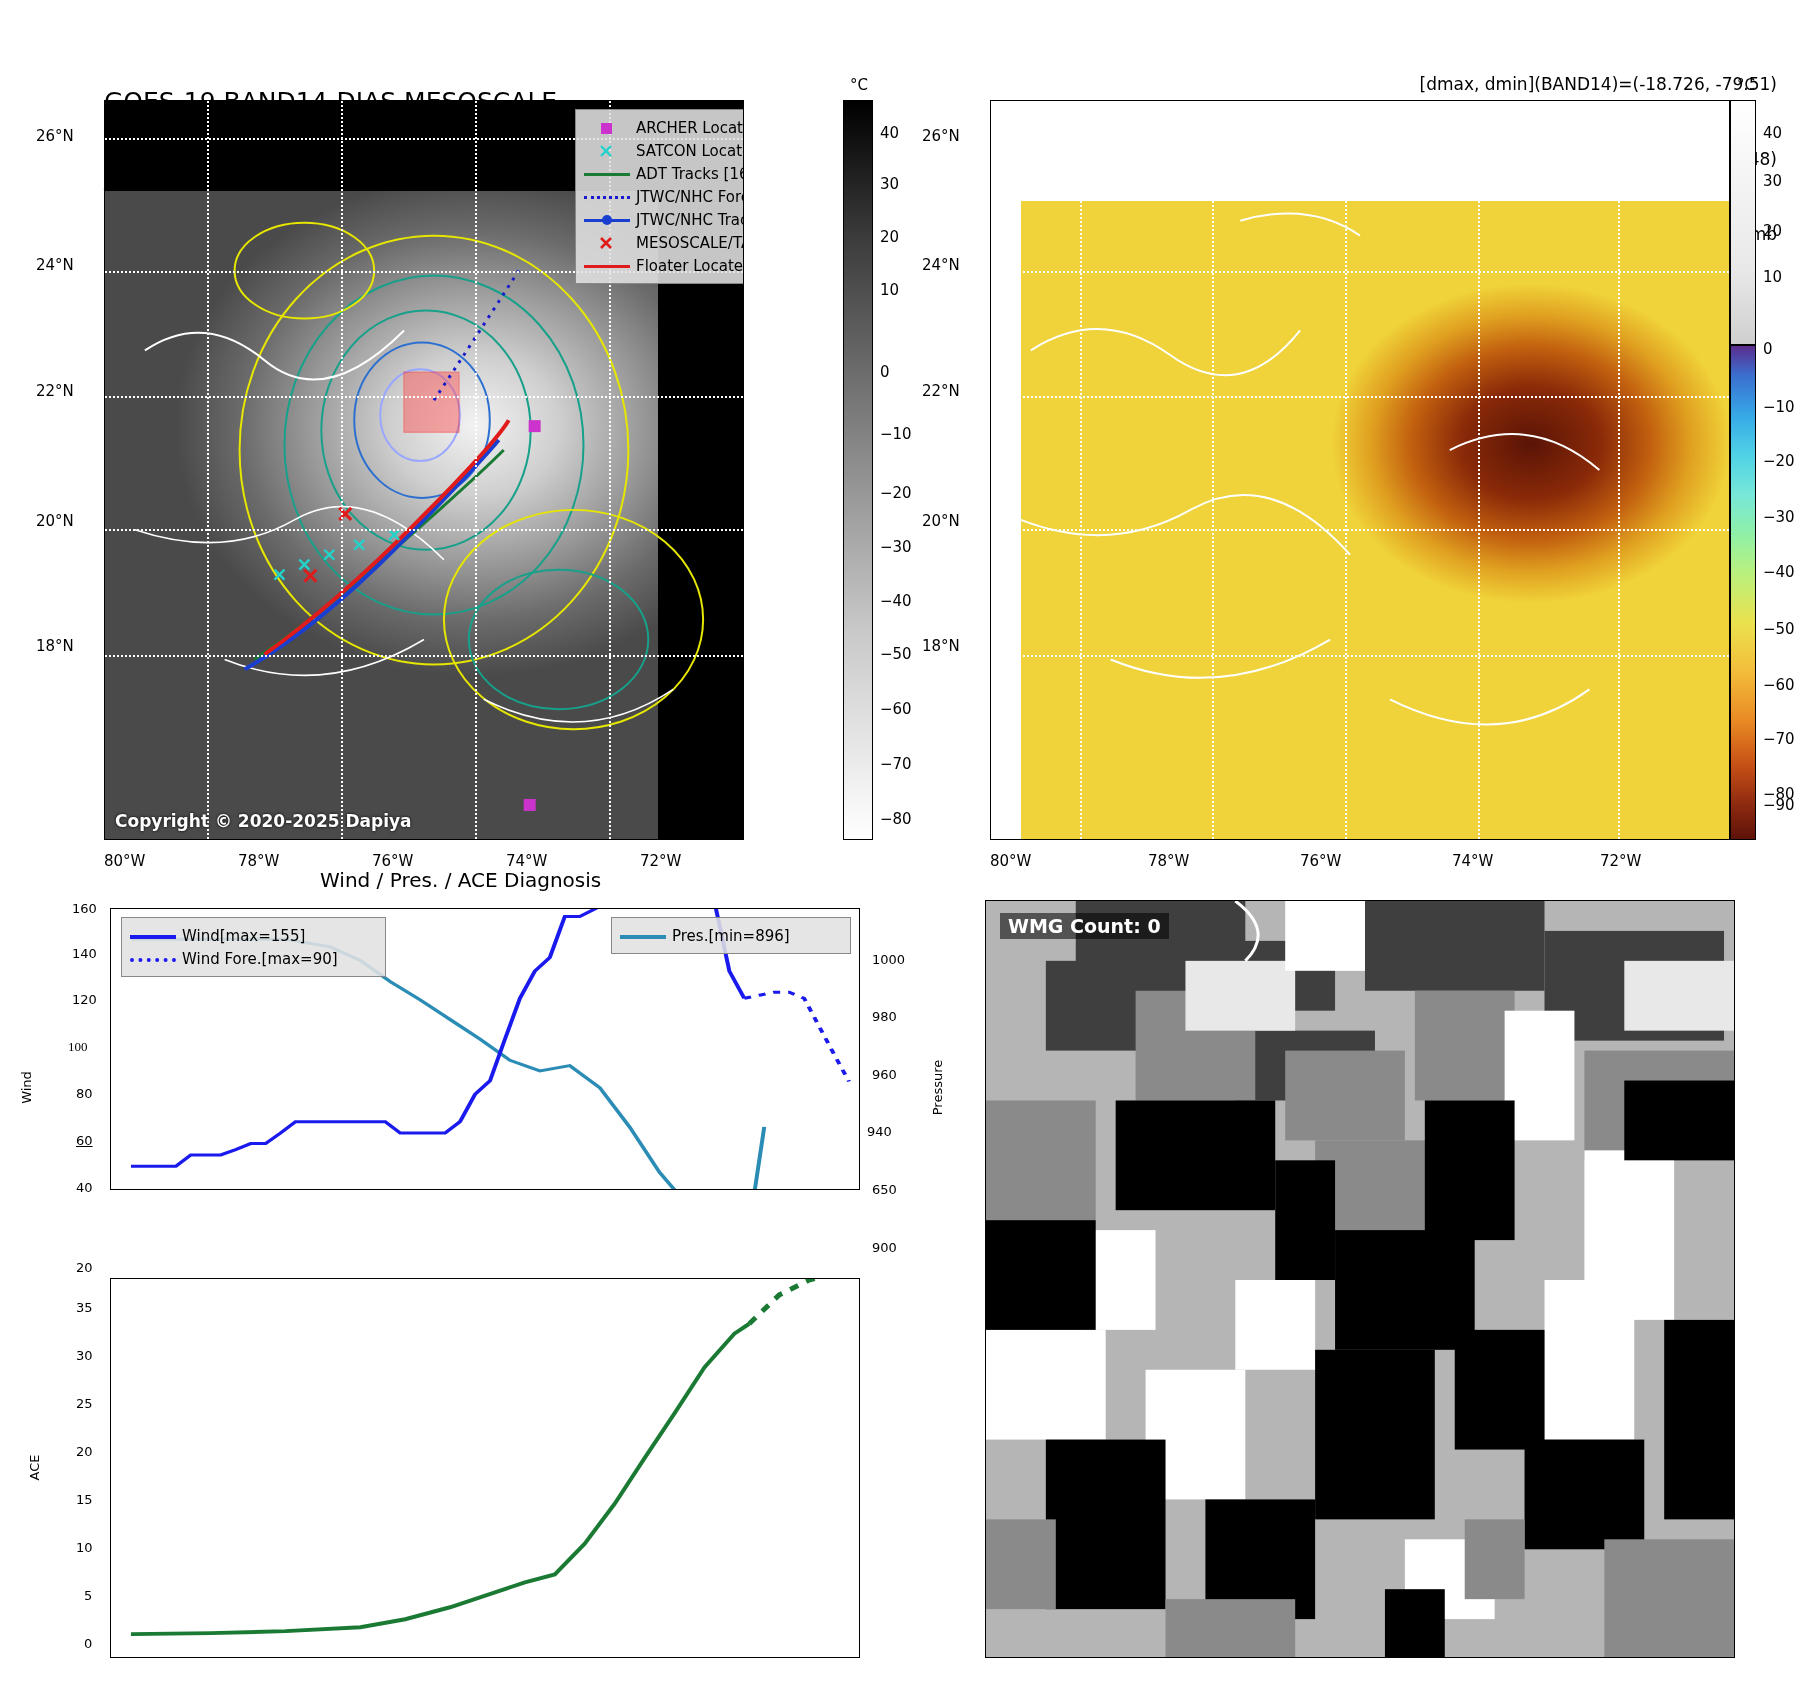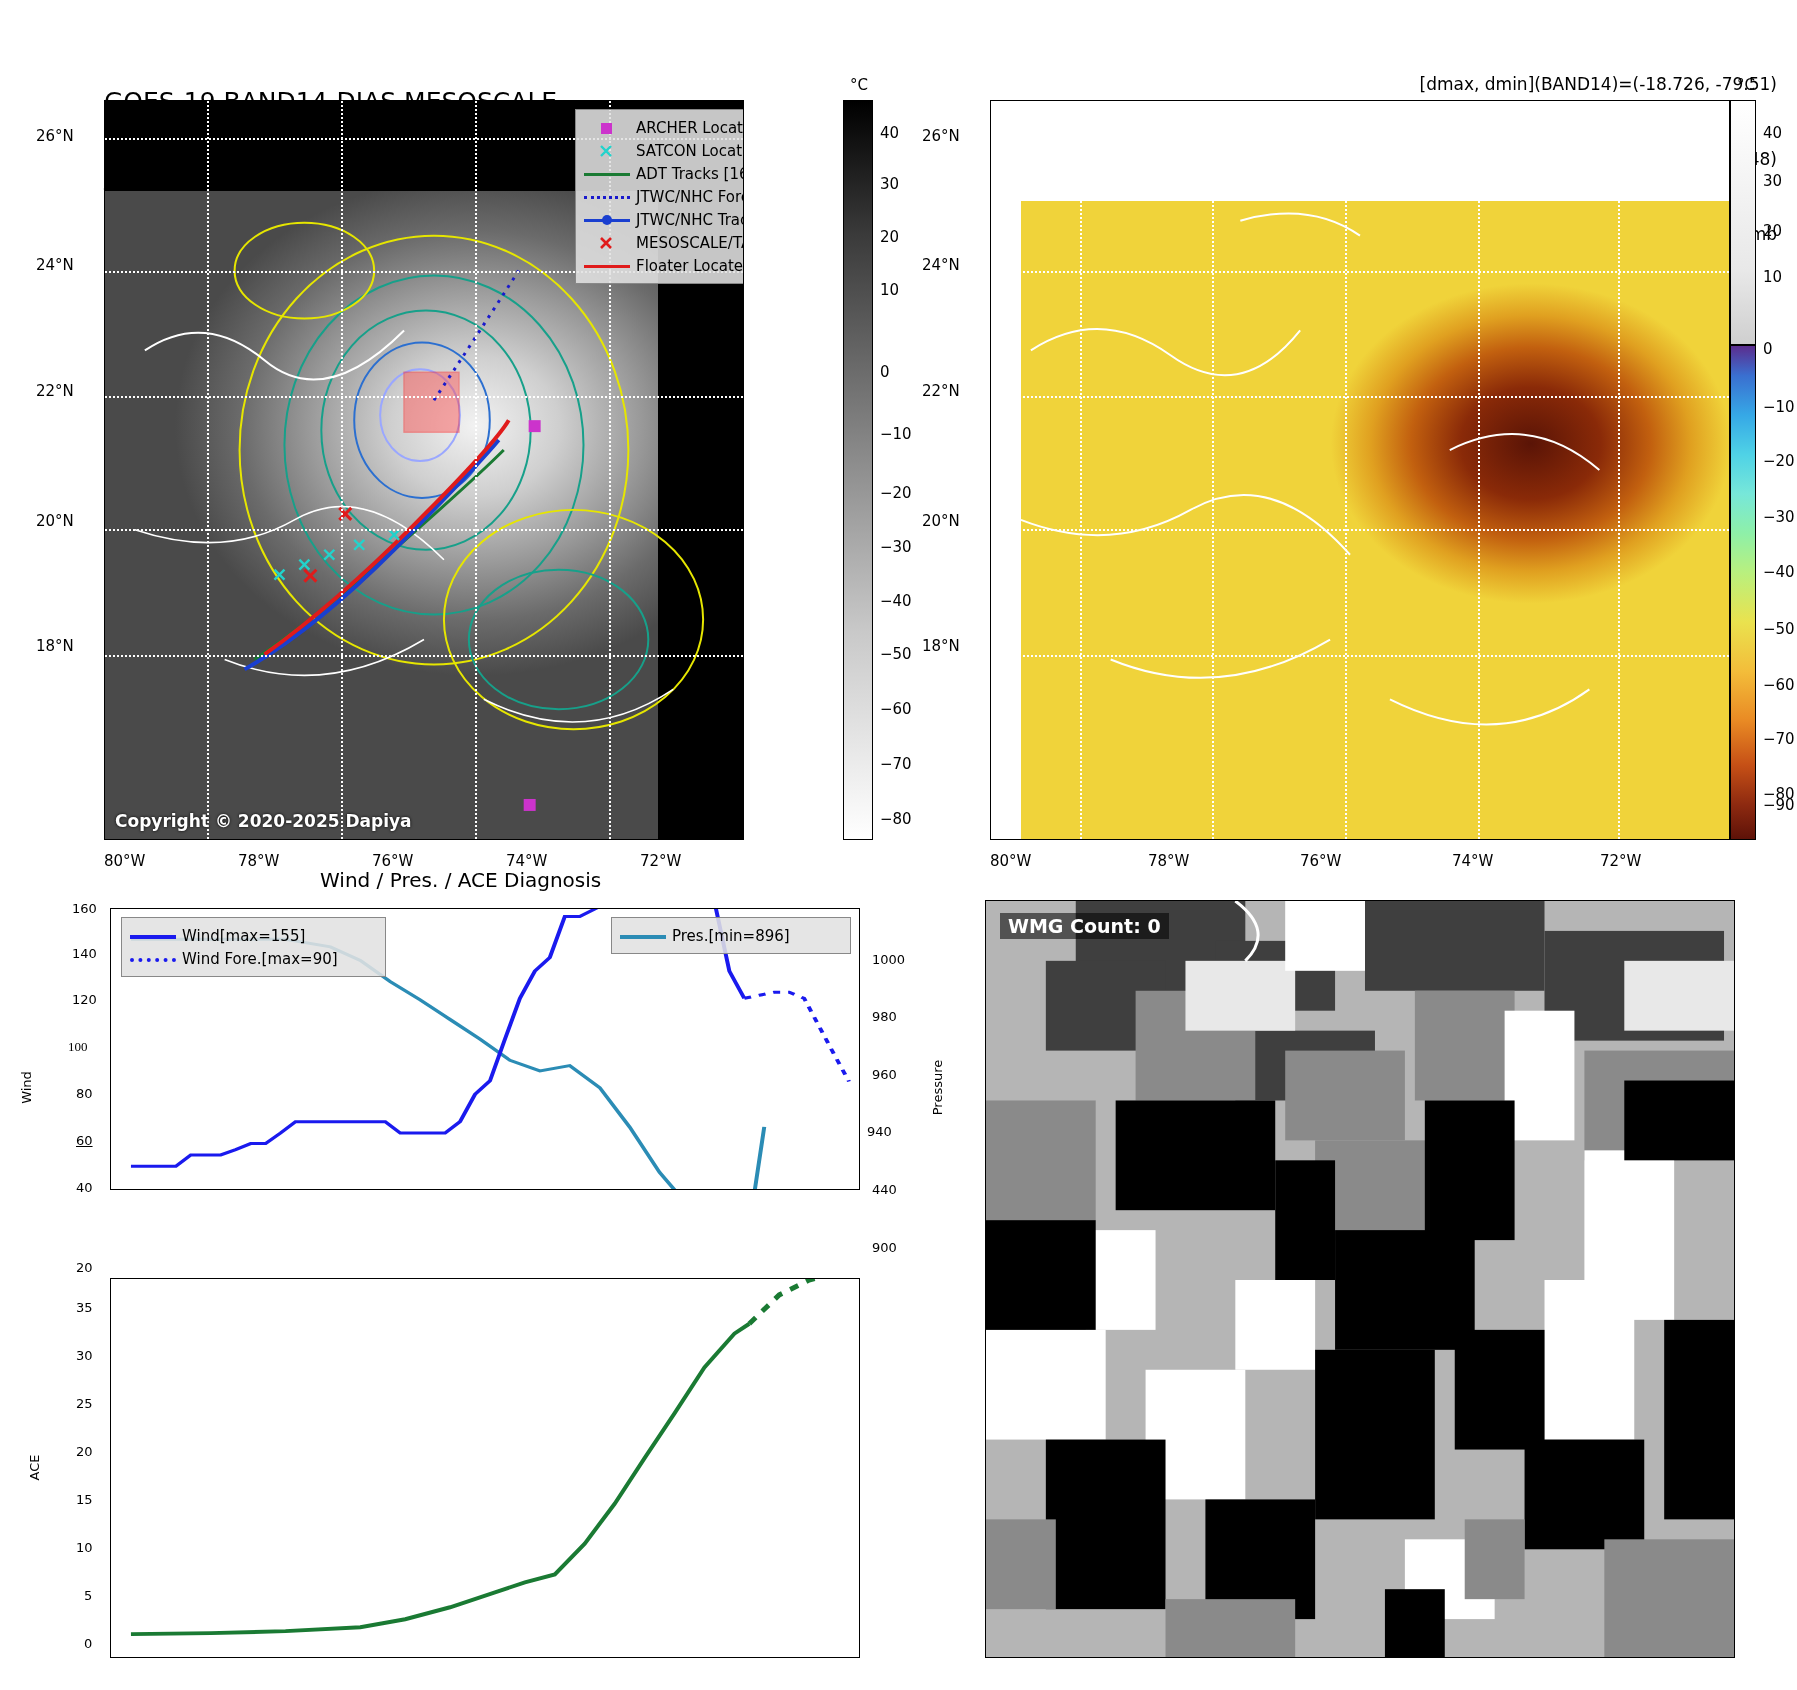--- a/index.html
+++ b/index.html
@@ -336,21 +336,21 @@
 <div class="ctick" style="left:76px;top:1086px;">80</div>
 <div class="ctick" style="left:76px;top:1133px;text-decoration:underline;">60</div>
 <div class="ctick" style="left:76px;top:1180px;">40</div>
 <div class="ctick" style="left:76px;top:1260px;">20</div>
 <div class="caxis-title rot" style="left:10px;top:1080px;">Wind</div>
 
 <div class="ctick" style="left:872px;top:952px;">1000</div>
 <div class="ctick" style="left:872px;top:1009px;">980</div>
 <div class="ctick" style="left:872px;top:1067px;">960</div>
 <div class="ctick" style="left:845px;top:1124px;margin-left:22px;">940</div>
-<div class="ctick" style="left:872px;top:1182px;">440</div>
+<div class="ctick" style="left:872px;top:1182px;">650</div>
 <div class="ctick" style="left:872px;top:1240px;">900</div>
 <div class="caxis-title rot" style="left:910px;top:1080px;">Pressure</div>
 
 <div class="chart-frame" style="left:110px;top:1278px;width:750px;height:380px;">
   <svg viewBox="0 0 750 380" preserveAspectRatio="none" style="position:absolute;inset:0;width:100%;height:100%;">
     <polyline fill="none" stroke="#1a7a33" stroke-width="4" points="20,357 100,356 175,354 250,350 295,342 340,330 385,315 415,305 445,297 475,266 505,226 535,180 565,135 595,89 625,55 640,45"></polyline>
     <polyline fill="none" stroke="#1a7a33" stroke-width="5" stroke-dasharray="9,9" points="640,45 670,16 700,1 725,-5 740,-7 748,-8"></polyline>
   </svg>
 </div>
 

